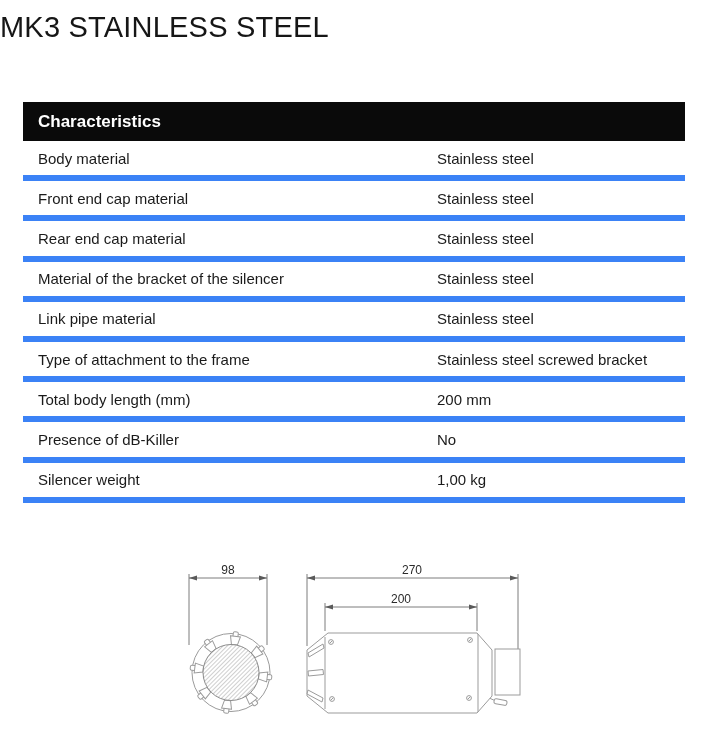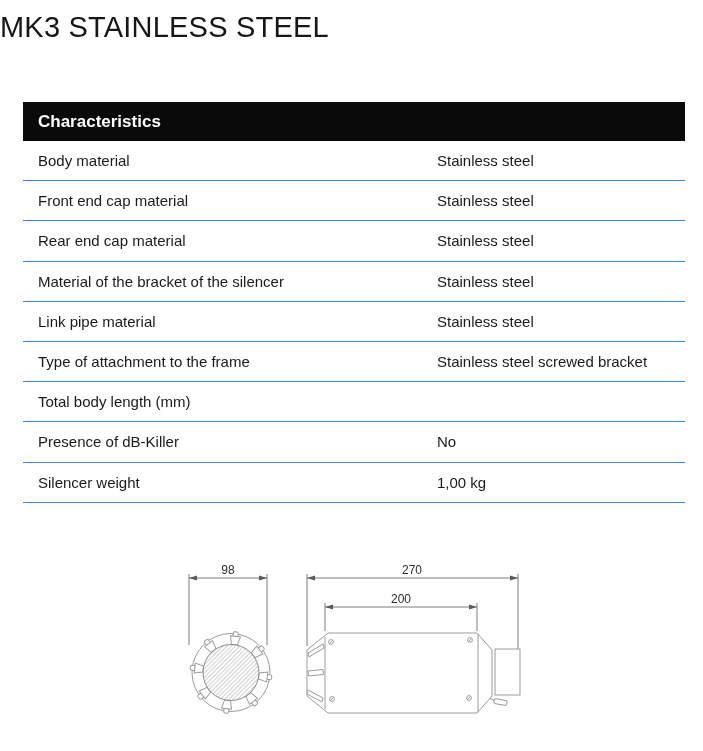--- a/index.html
+++ b/index.html
@@ -41,21 +41,21 @@
     align-items: center;
     padding-left: 15px;
     box-sizing: border-box;
     font-size: 17px;
     font-weight: 700;
   }
   .spec-row {
     height: 40.2px;
     display: flex;
     align-items: center;
-    border-bottom: 1px solid #3b82f6;
+    border-bottom: 6px solid #3b82f6;
     box-sizing: border-box;
     font-size: 15px;
     color: #1a1a1a;
   }
   .cell-label {
     width: 414px;
     padding-left: 15px;
     box-sizing: border-box;
     flex-shrink: 0;
   }
@@ -106,20 +106,21 @@
     <div class="spec-row">
       <div class="cell-label">Link pipe material</div>
       <div class="cell-value">Stainless steel</div>
     </div>
     <div class="spec-row">
       <div class="cell-label">Type of attachment to the frame</div>
       <div class="cell-value">Stainless steel screwed bracket</div>
     </div>
     <div class="spec-row">
       <div class="cell-label">Total body length (mm)</div>
+      <div class="cell-value">200 mm</div>
     </div>
     <div class="spec-row">
       <div class="cell-label">Presence of dB-Killer</div>
       <div class="cell-value">No</div>
     </div>
     <div class="spec-row">
       <div class="cell-label">Silencer weight</div>
       <div class="cell-value">1,00 kg</div>
     </div>
   </div>

